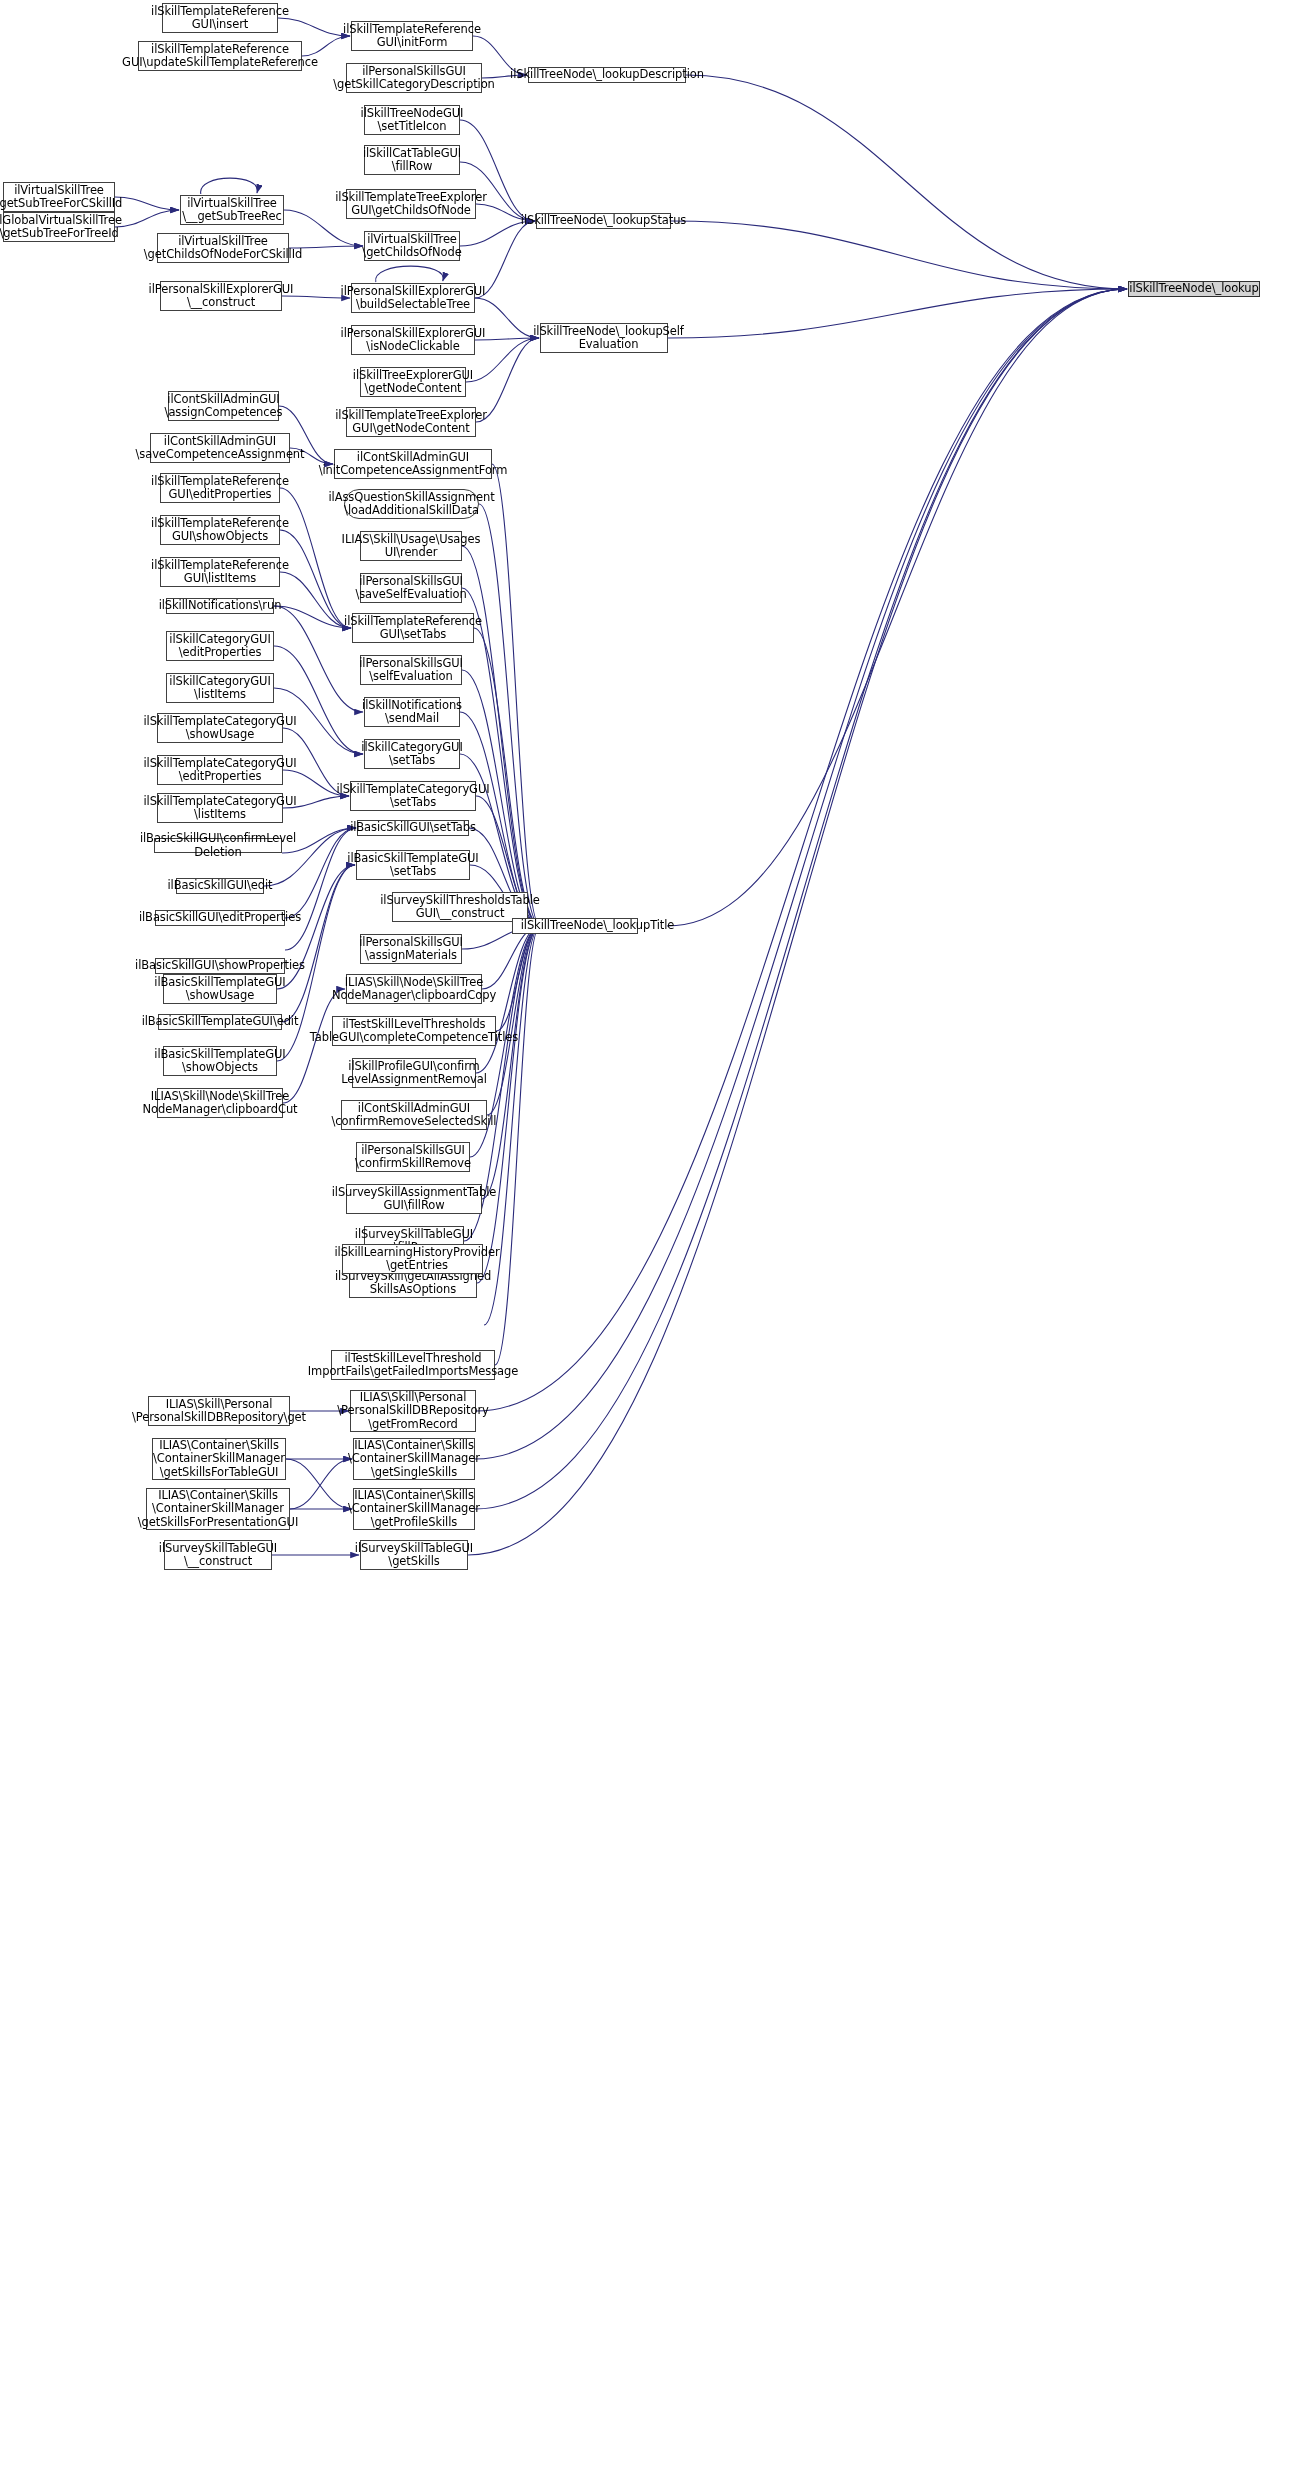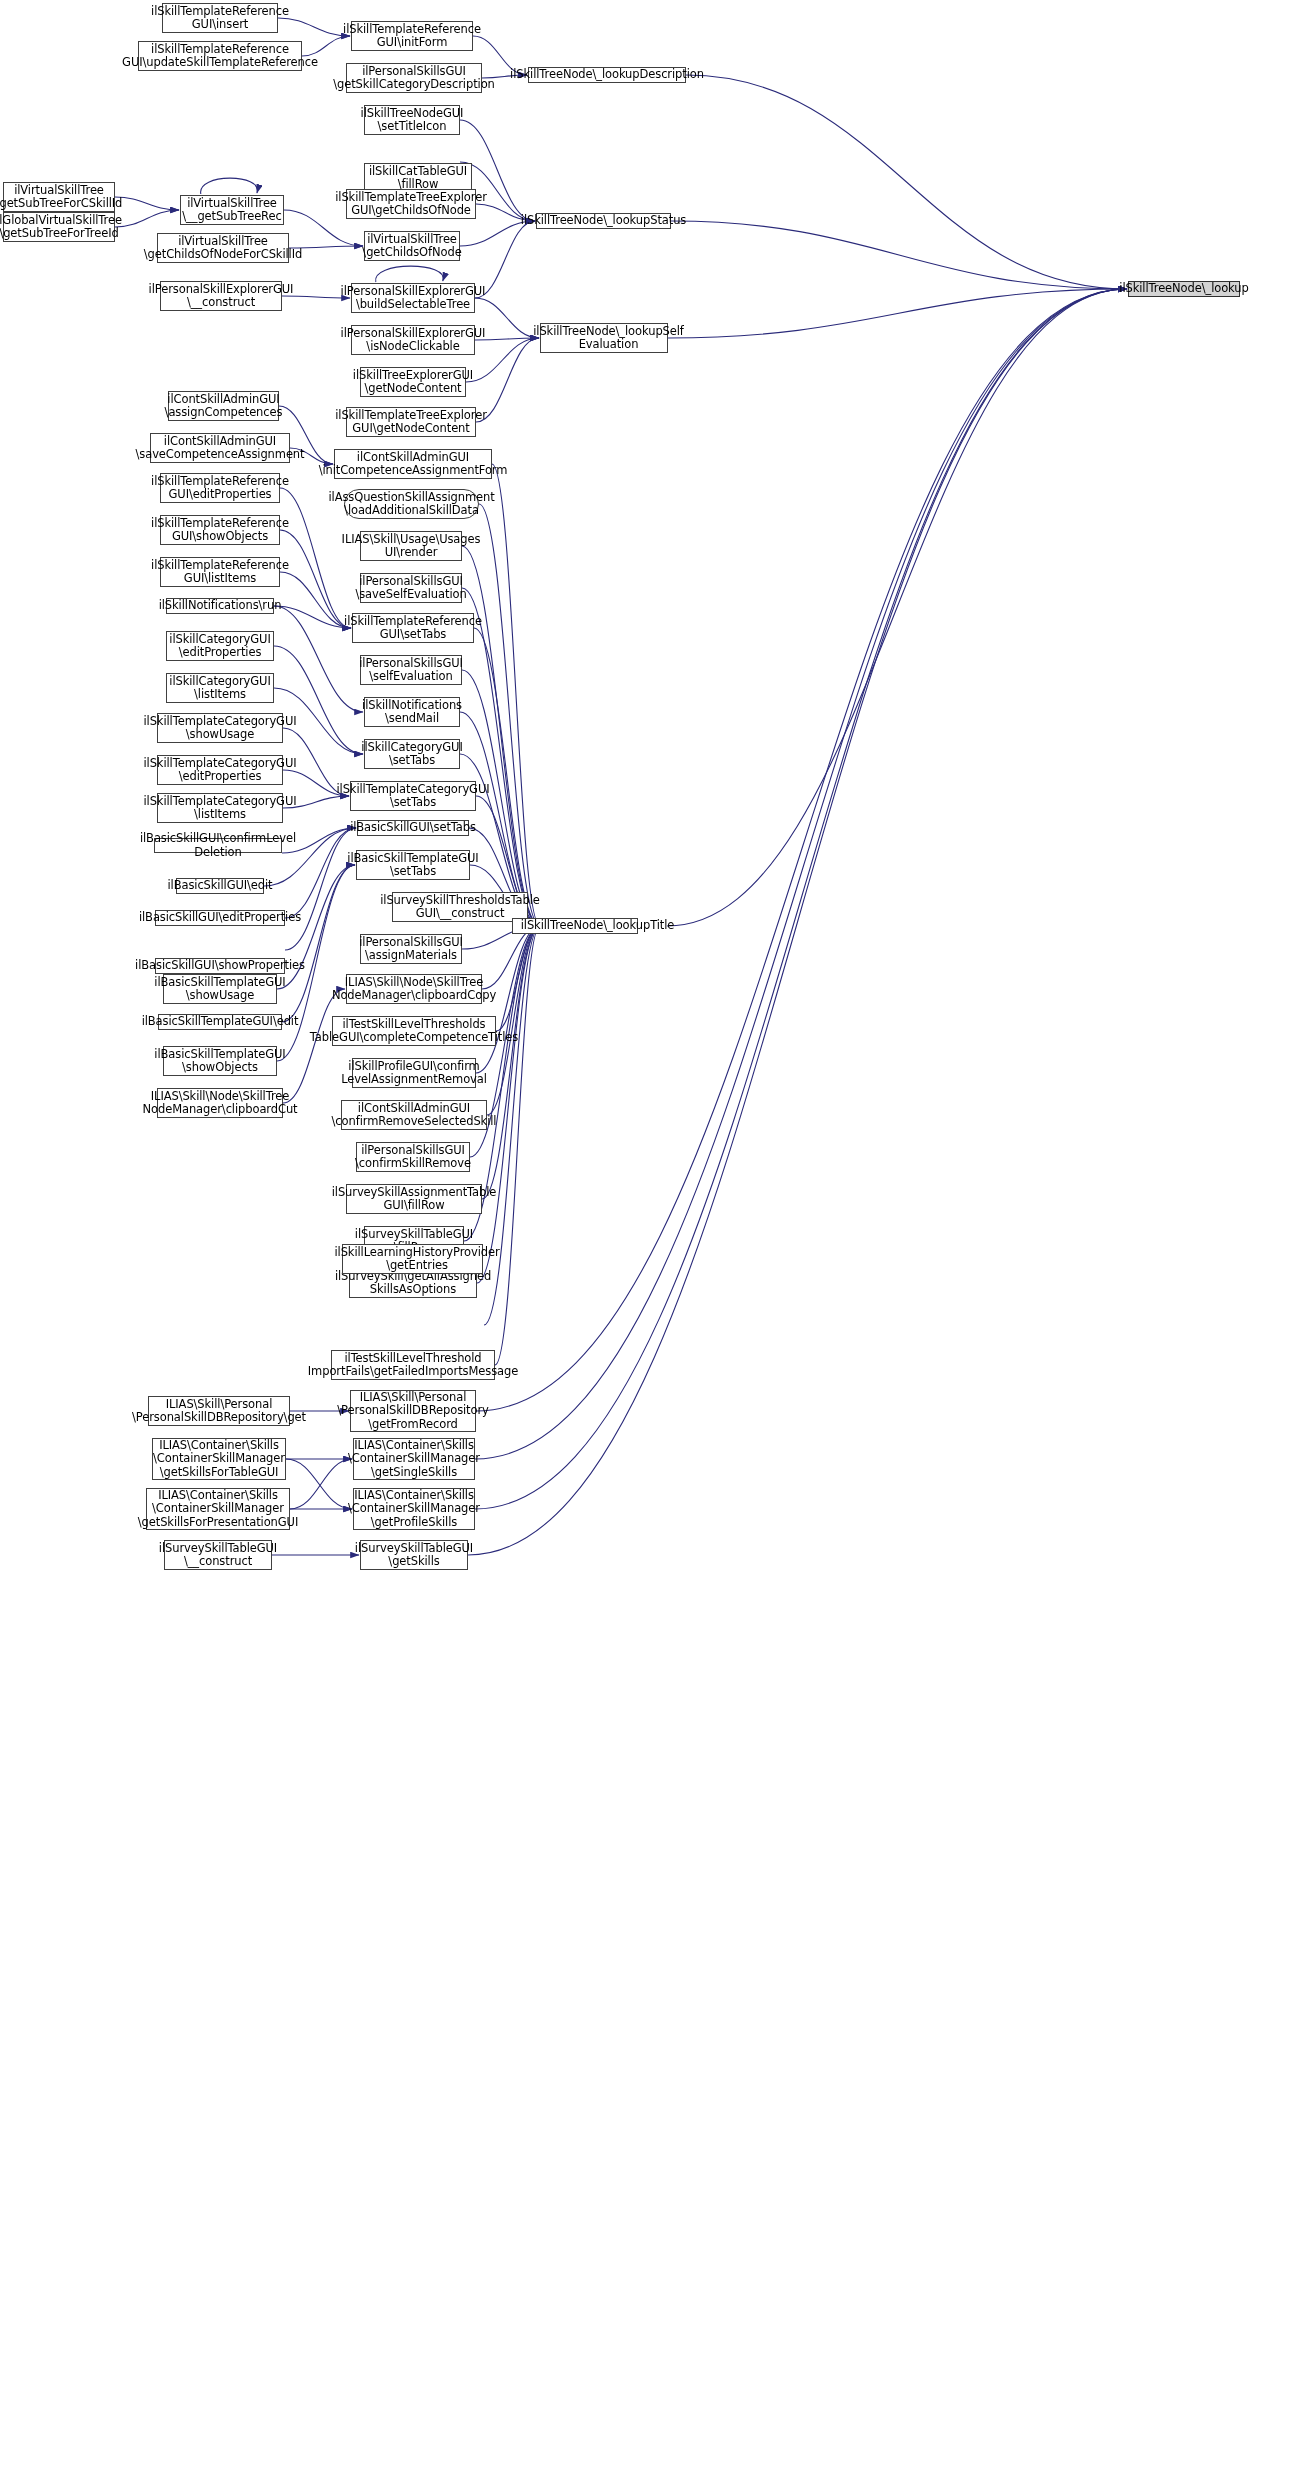--- a/index.html
+++ b/index.html
@@ -124,40 +124,40 @@
 GUI\insert</div>
       <div class="node-box" style="left: 138px; top: 41px; width: 164px; height: 30px;">ilSkillTemplateReference
 GUI\updateSkillTemplateReference</div>
       <div class="node-box" style="left: 351px; top: 21px; width: 122px; height: 30px;">ilSkillTemplateReference
 GUI\initForm</div>
       <div class="node-box" style="left: 346px; top: 63px; width: 136px; height: 30px;">ilPersonalSkillsGUI
 \getSkillCategoryDescription</div>
       <div class="node-box" style="left: 528px; top: 67px; width: 158px; height: 16px;">ilSkillTreeNode\_lookupDescription</div>
       <div class="node-box" style="left: 364px; top: 105px; width: 96px; height: 30px;">ilSkillTreeNodeGUI
 \setTitleIcon</div>
-      <div class="node-box" style="left: 364px; top: 163px; width: 108px; height: 30px;">ilSkillCatTableGUI
+      <div class="node-box" style="left: 364px; top: 145px; width: 96px; height: 30px;">ilSkillCatTableGUI
 \fillRow</div>
       <div class="node-box" style="left: 346px; top: 189px; width: 130px; height: 30px;">ilSkillTemplateTreeExplorer
 GUI\getChildsOfNode</div>
       <div class="node-box" style="left: 536px; top: 213px; width: 135px; height: 16px;">ilSkillTreeNode\_lookupStatus</div>
       <div class="node-box" style="left: 3px; top: 182px; width: 112px; height: 30px;">ilVirtualSkillTree
 \getSubTreeForCSkillId</div>
       <div class="node-box" style="left: 3px; top: 212px; width: 112px; height: 30px;">ilGlobalVirtualSkillTree
 \getSubTreeForTreeId</div>
       <div class="node-box" style="left: 180px; top: 195px; width: 104px; height: 30px;">ilVirtualSkillTree
 \__getSubTreeRec</div>
       <div class="node-box" style="left: 157px; top: 233px; width: 132px; height: 30px;">ilVirtualSkillTree
 \getChildsOfNodeForCSkillId</div>
       <div class="node-box" style="left: 364px; top: 231px; width: 96px; height: 30px;">ilVirtualSkillTree
 \getChildsOfNode</div>
       <div class="node-box" style="left: 160px; top: 281px; width: 122px; height: 30px;">ilPersonalSkillExplorerGUI
 \__construct</div>
       <div class="node-box" style="left: 351px; top: 283px; width: 124px; height: 30px;">ilPersonalSkillExplorerGUI
 \buildSelectableTree</div>
-      <div class="node-box focus" style="left: 1128px; top: 281px; width: 112px; height: 16px;">ilSkillTreeNode\_lookup</div>
+      <div class="node-box focus" style="left: 1128px; top: 281px; width: 132px; height: 16px;">ilSkillTreeNode\_lookup</div>
       <div class="node-box" style="left: 351px; top: 325px; width: 124px; height: 30px;">ilPersonalSkillExplorerGUI
 \isNodeClickable</div>
       <div class="node-box" style="left: 540px; top: 323px; width: 128px; height: 30px; padding-left: 12px;">ilSkillTreeNode\_lookupSelf
 Evaluation</div>
       <div class="node-box" style="left: 360px; top: 367px; width: 106px; height: 30px;">ilSkillTreeExplorerGUI
 \getNodeContent</div>
       <div class="node-box" style="left: 168px; top: 391px; width: 111px; height: 30px;">ilContSkillAdminGUI
 \assignCompetences</div>
       <div class="node-box" style="left: 346px; top: 407px; width: 130px; height: 30px;">ilSkillTemplateTreeExplorer
 GUI\getNodeContent</div>

